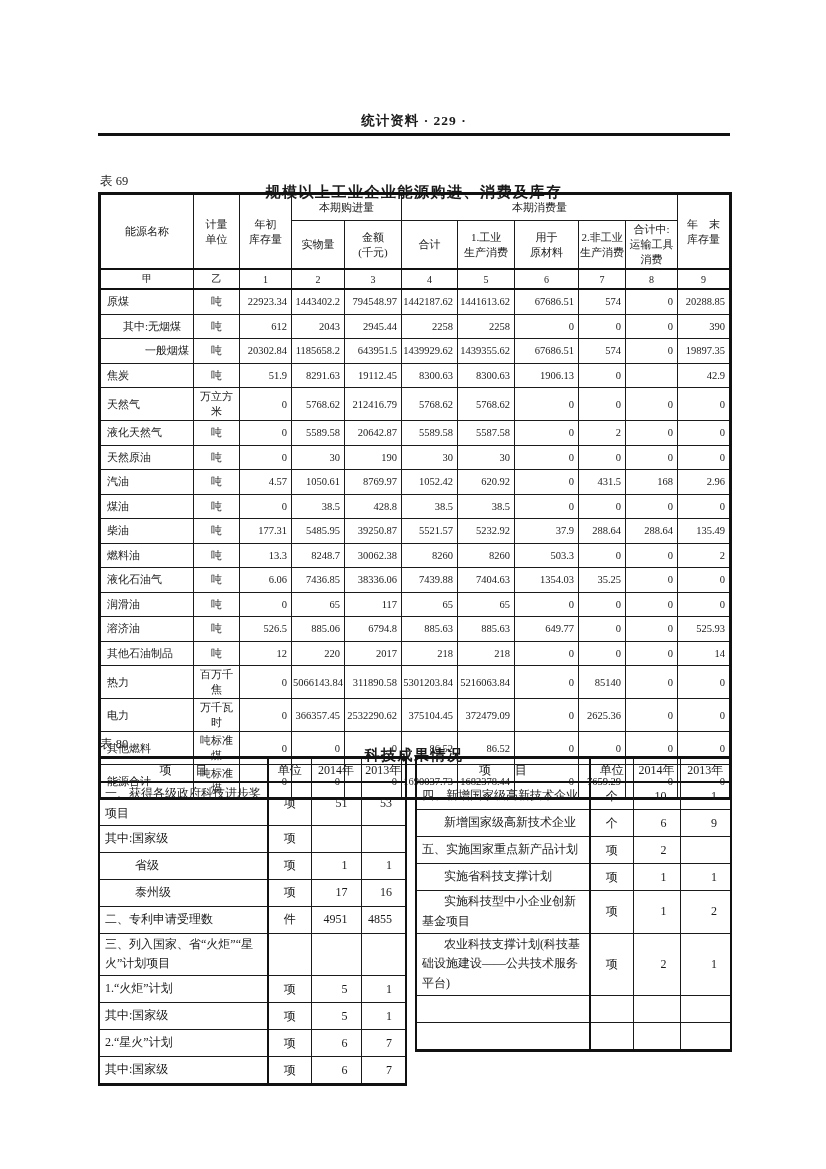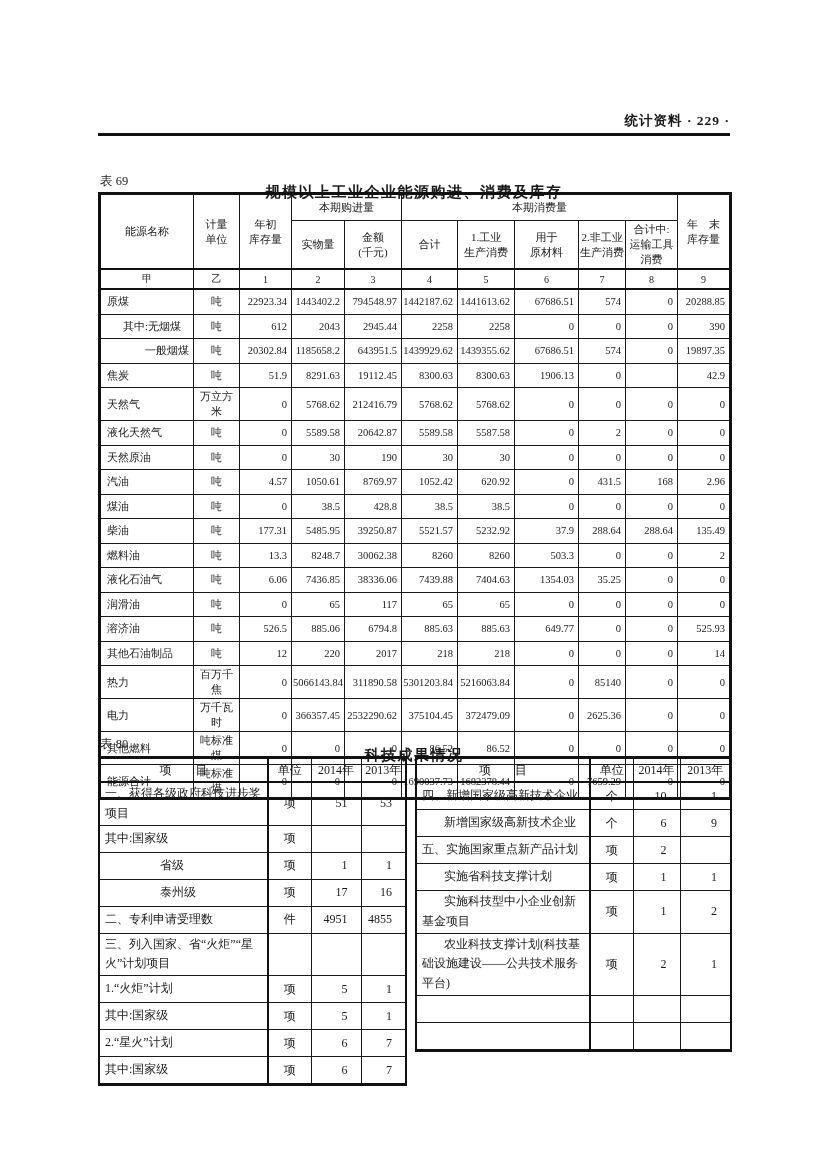--- a/index.html
+++ b/index.html
@@ -1,20 +1,20 @@
 <!DOCTYPE html>
 <html><head>
 <meta charset="utf-8">
 <style>
   html,body{margin:0;padding:0;background:#ffffff;}
   .page{
     position:relative;width:826px;height:1169px;background:#fff;
     font-family:"Liberation Serif","DejaVu Serif",serif;color:#1a1a1a;overflow:hidden;
   }
-  .page-header{position:absolute;top:112px;left:98px;width:632px;text-align:right;
+  .page-header{position:absolute;top:112px;left:98px;width:632px;text-align:center;
     font-size:13.5px;font-weight:bold;letter-spacing:1px;}
   .top-rule{position:absolute;top:133px;left:98px;width:632px;height:3px;background:#111;}
   .tbl-title{position:absolute;left:98px;width:632px;text-align:center;
     font-size:15px;font-weight:bold;letter-spacing:1.5px;margin-top:32px;}
   .tbl-label{position:absolute;left:100px;font-size:12.5px;}
   #title69{top:151px;} #label69{top:173px;}
   #title70{top:714px;} #label70{top:736px;}
 
   table{border-collapse:collapse;table-layout:fixed;}
   th,td{overflow:hidden;}
@@ -38,21 +38,21 @@
   
   .t70wrap{position:absolute;top:756px;left:98px;width:632px;display:flex;gap:8px;align-items:flex-start;}
   .t70{border:2px solid #111;border-top:3px solid #111;border-bottom:3px solid #111;}
   #t70L{width:307px;} #t70R{width:315px;}
   .t70 th,.t70 td{border:1px solid #1a1a1a;font-size:12px;}
   .t70 thead th{font-weight:normal;height:20px;text-align:center;border-bottom:2px solid #111;margin-top:48px;}
   .t70 th.item,.t70 td.item{border-right:2px solid #111;}
   .t70 tbody td{height:24px;padding:1px 0;}
   .t70 td.item{text-align:left;padding-left:5px;padding-right:3px;line-height:1.65;}
   .t70 td.item.ind1{text-indent:22px;}
-  .t70 td.item.ind2{text-indent:0;padding-left:60px;font-family:Liberation Serif, serif;}
+  .t70 td.item.ind2{text-indent:0;padding-left:35px;font-family:Liberation Serif, serif;}
   .t70 td.unit{text-align:center;}
   .t70 td.num{text-align:right;padding-right:13px;}
 </style>
 </head>
 <body>
 
 <div class="page">
 
   <div class="page-header">统计资料 · 229 ·</div>
   <div class="top-rule"></div>

